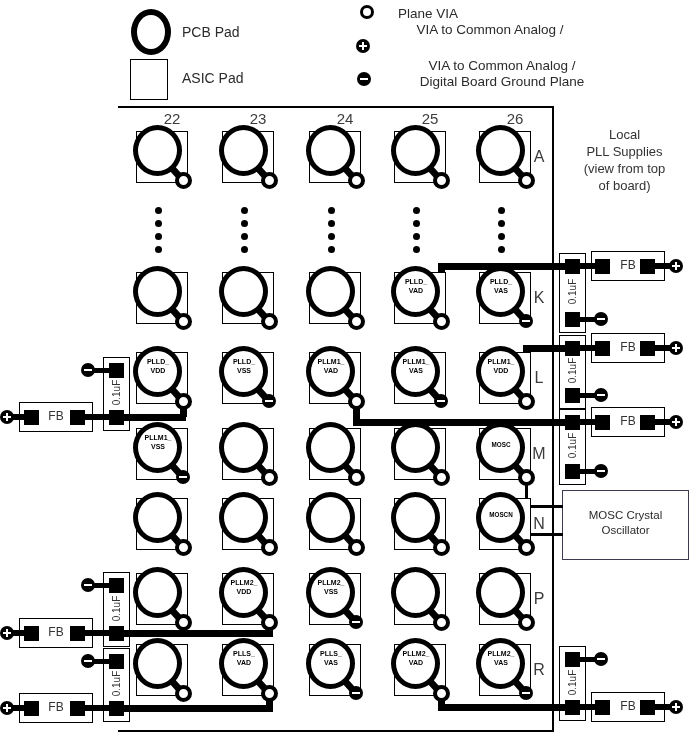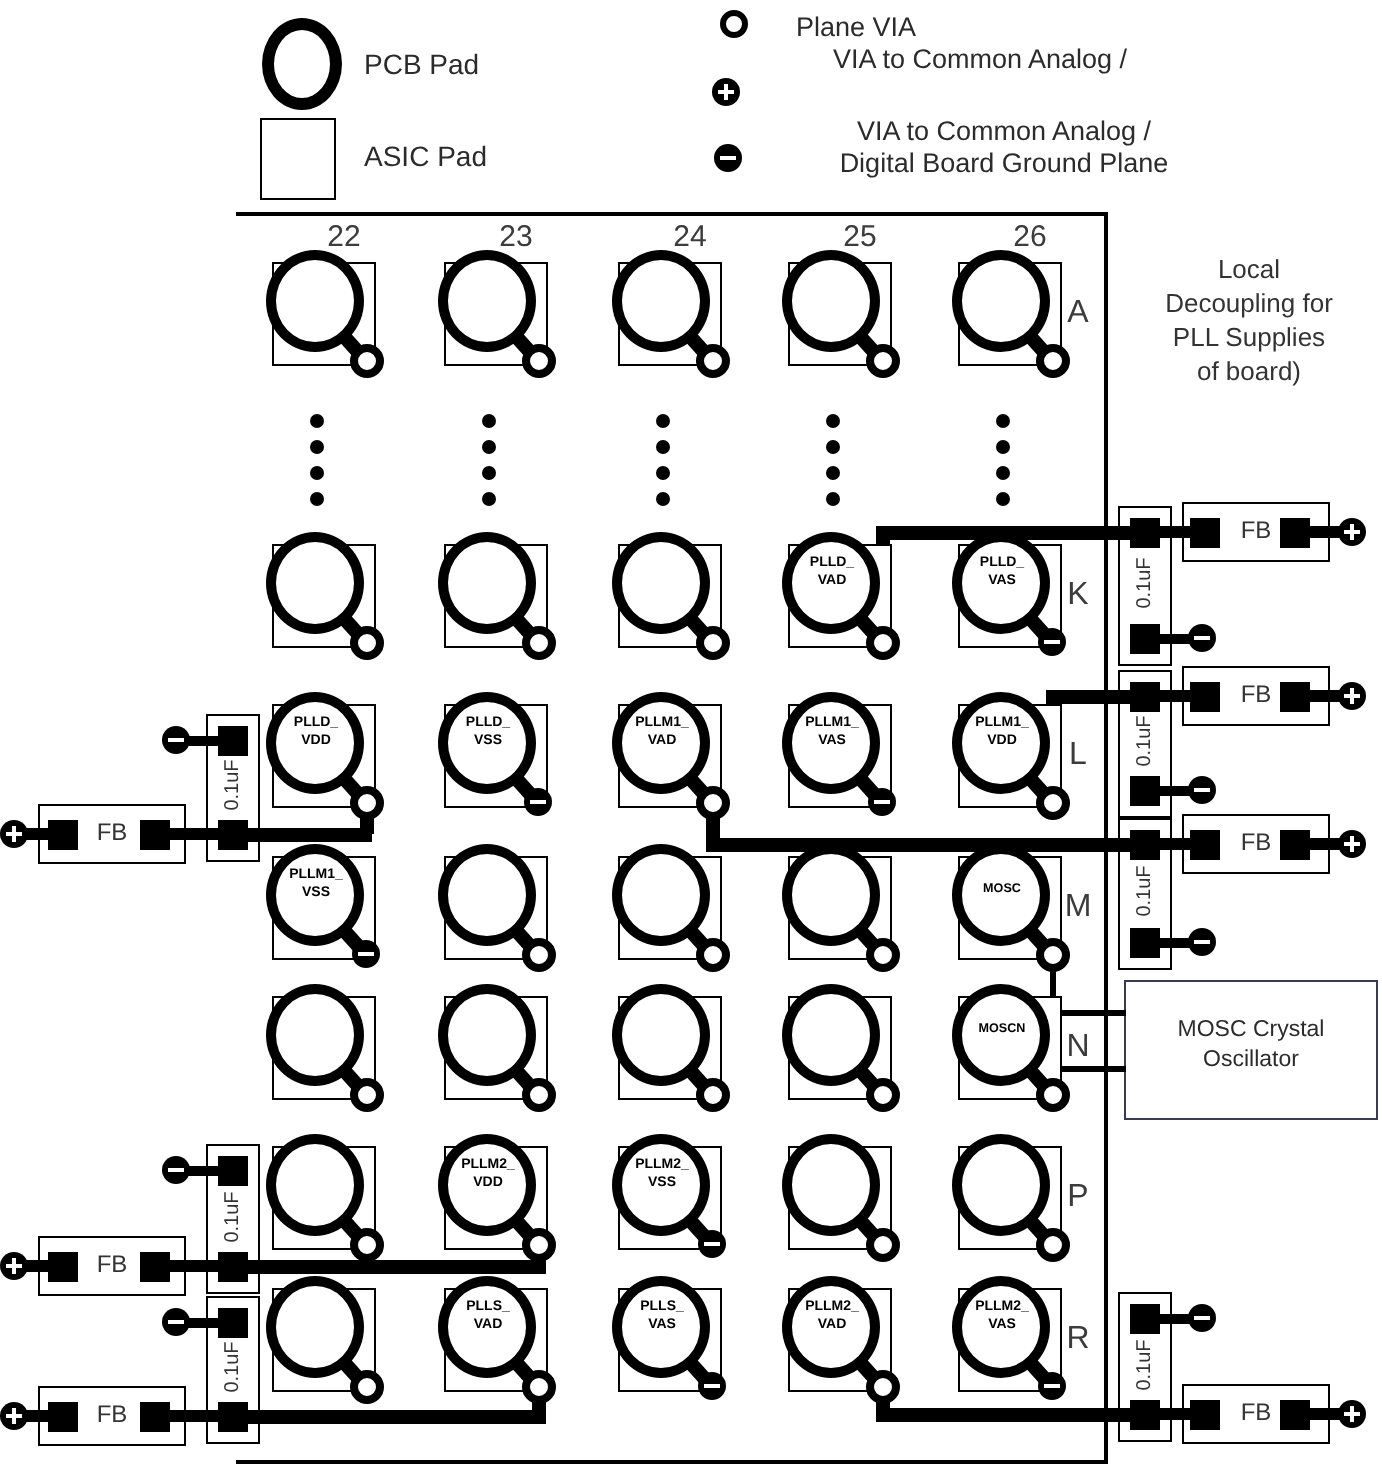--- a/index.html
+++ b/index.html
@@ -66,22 +66,22 @@
     <div>VIA to Common Analog /</div>
     <div>Digital Board Ground Plane</div>
   </div>
 
   <div class="abs borderline" style="left:118px;top:106px;width:436px;height:2px;"></div>
   <div class="abs borderline" style="left:552px;top:106px;width:2px;height:626px;"></div>
   <div class="abs borderline" style="left:118px;top:730px;width:436px;height:2px;"></div>
 
   <div class="abs notetext" style="left:558px;top:126px;">
     <div>Local</div>
-    <div>Decoupling for</div>
     <div>PLL Supplies</div>
+    <div>(view from top</div>
     <div>of board)</div>
   </div>
 
   <div class="abs oscbox" style="left:562px;top:490px;width:127px;height:70px;"></div>
   <div class="abs osctext" style="left:562px;top:508px;">
     <div>MOSC Crystal</div>
     <div>Oscillator</div>
   </div>
 
   <div id="board">

